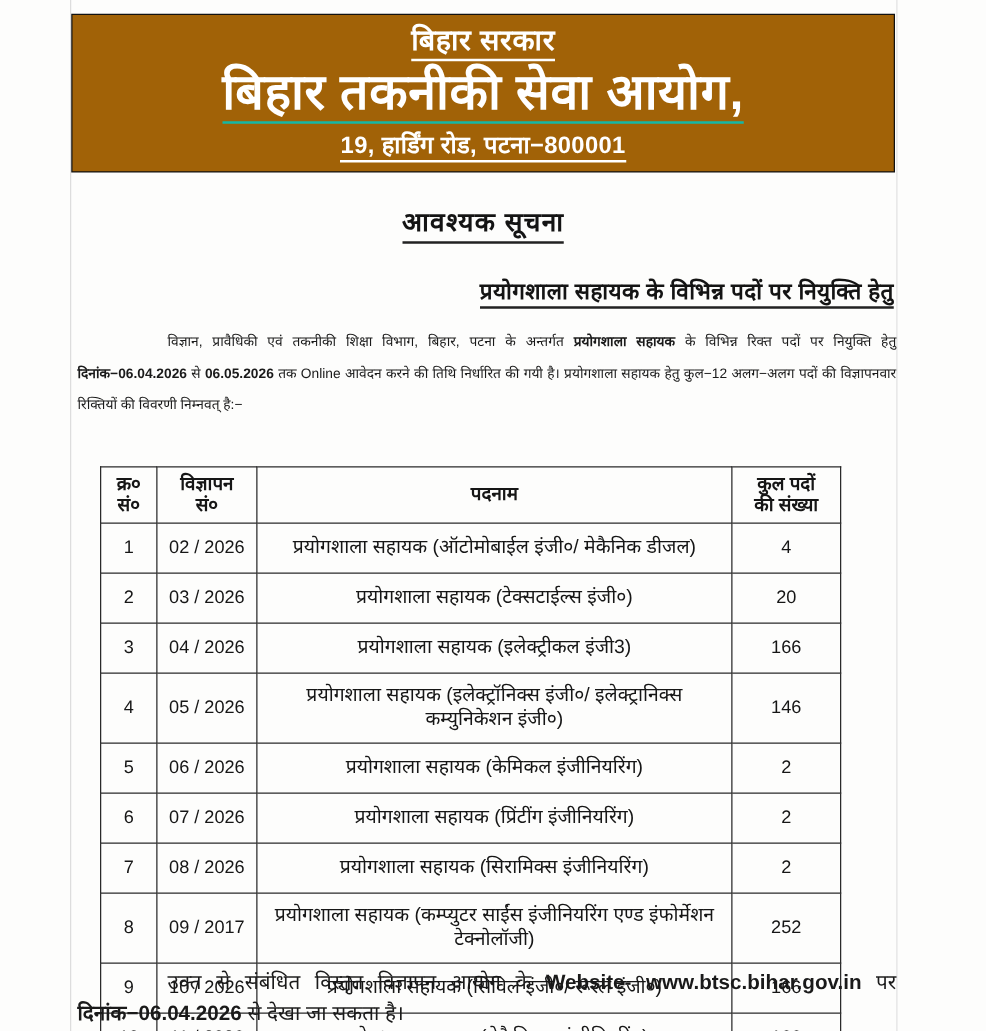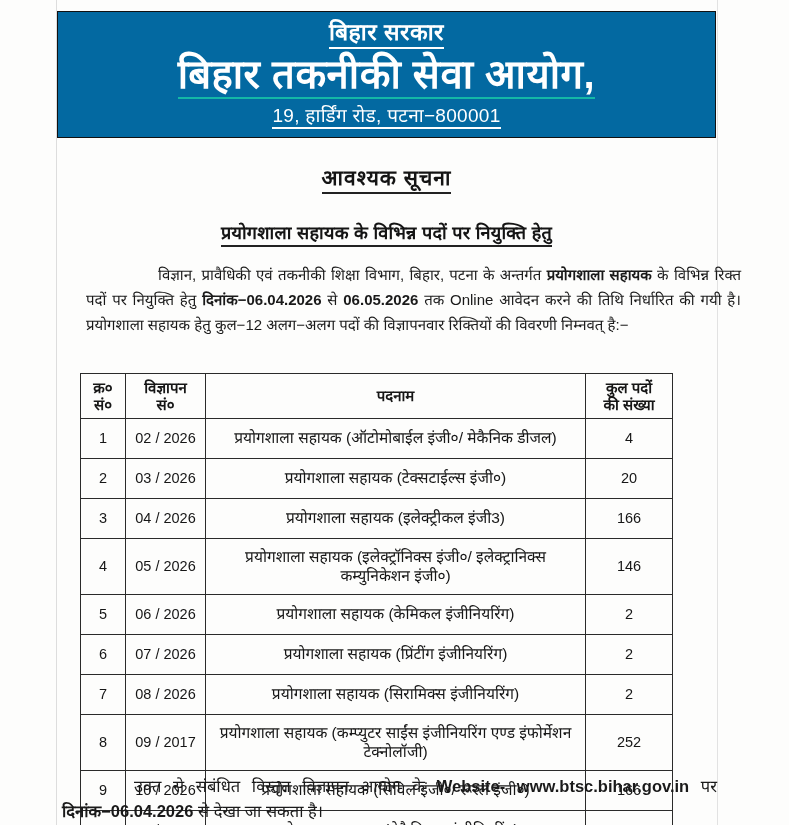--- a/index.html
+++ b/index.html
@@ -37,21 +37,21 @@
     background: #e2e2e2;
   }
 
   
   .letterhead {
     position: absolute;
     left: 58px;
     top: 12px;
     width: 657px;
     height: 125px;
-    background: #0369a1;
+    background: #a16207;
     color: #ffffff;
     text-align: center;
     box-shadow: 0 0 0 1px #111;
   }
   .lh-gov {
     font-size: 23px;
     font-weight: bold;
     letter-spacing: 0.5px;
     padding-top: 7px;
     line-height: 1.2;
@@ -66,21 +66,21 @@
     line-height: 1.15;
     margin-top: 4px;
     letter-spacing: 0.5px;
   }
   .lh-main span {
     border-bottom: 2px solid #14b8a6;
     padding-bottom: 1px;
   }
   .lh-addr {
     font-size: 19px;
-    font-weight: normal;
+    font-weight: bold;
     margin-top: 5px;
     letter-spacing: 0.3px;
   }
   .lh-addr span {
     border-bottom: 2px solid #ffffff;
     padding-bottom: 1px;
   }
 
   
   .notice-title {
@@ -97,43 +97,42 @@
   .notice-title span {
     border-bottom: 2px solid #222;
     padding-bottom: 3px;
   }
 
   .notice-subtitle {
     position: absolute;
     left: 58px;
     top: 220px;
     width: 657px;
-    text-align: center;
+    text-align: right;
     font-size: 18px;
     font-weight: bold;
     color: #141414;
     letter-spacing: 0.3px;
   }
   .notice-subtitle span {
     border-bottom: 2px solid #222;
     padding-bottom: 2px;
   }
 
   
   .body-para {
     position: absolute;
     left: 62px;
     top: 262px;
     width: 655px;
-    font-size: 15px;
+    font-size: 11px;
     line-height: 25px;
     color: #1a1a1a;
     text-align: justify;
     text-indent: 72px;
-    margin-left: 24px;
   }
   .body-para b { font-weight: bold; }
 
   
   .vac-table {
     position: absolute;
     left: 80px;
     top: 373px;
     width: 592px;
     border-collapse: collapse;

